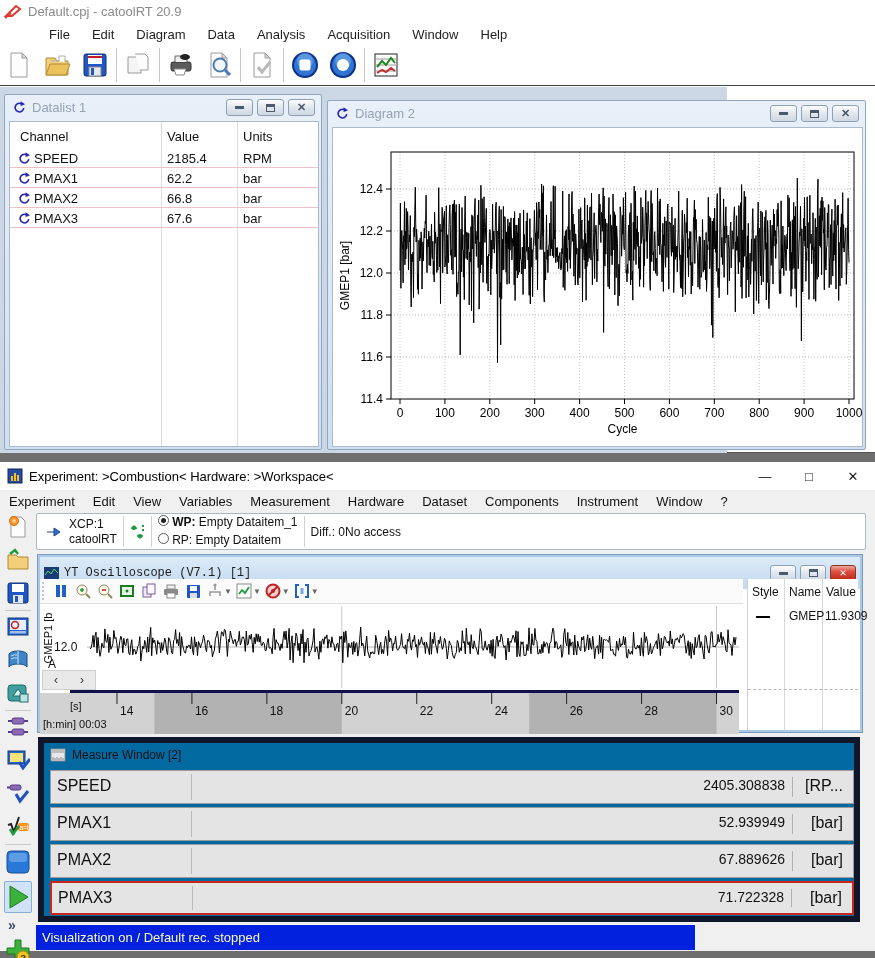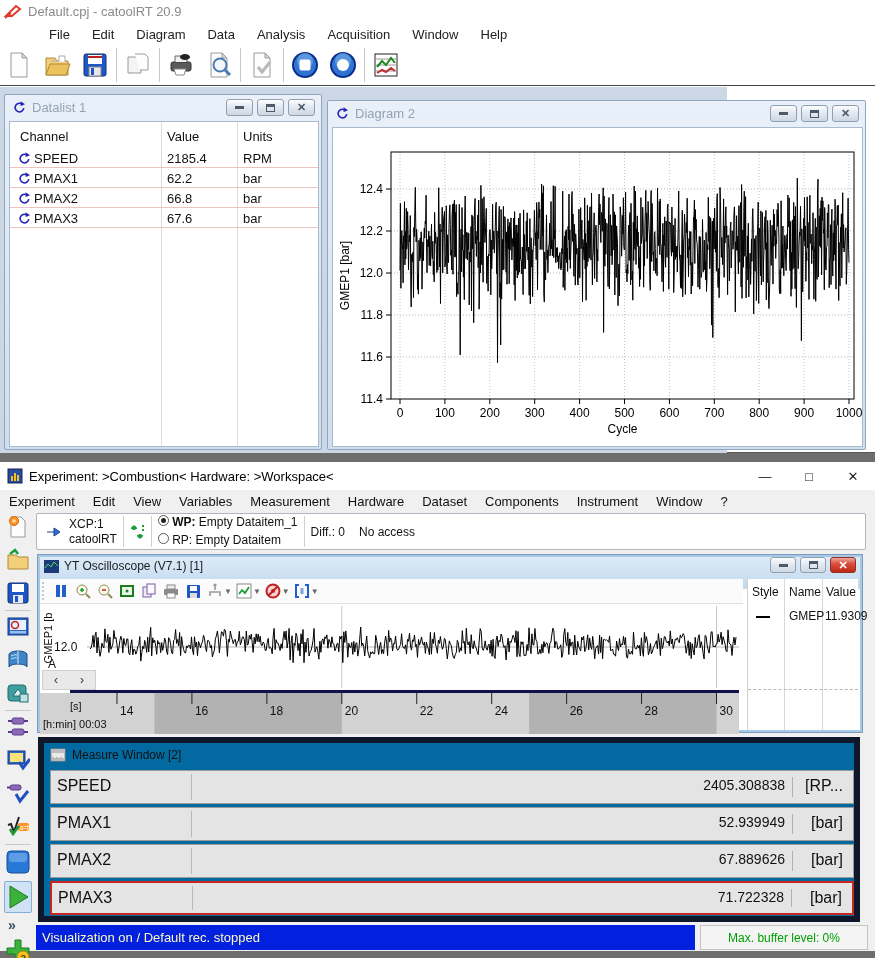--- a/index.html
+++ b/index.html
@@ -57,21 +57,21 @@
 
   
   #sidebar { left:0; top:51px; width:36px; height:438px; background:#f0f0f0; }
   .sb-ico { position:absolute; left:4px; width:28px; height:28px; display:flex; align-items:center; justify-content:center; }
   .sb-sep { position:absolute; left:5px; width:26px; height:1px; background:#c9c9c9; }
   .sb-play-hl { border:1px solid #86aed6; background:#cfe2f6; border-radius:2px; }
   .sb-more { position:absolute; left:8px; color:#3a4e66; font-size:14px; font-weight:bold; }
 
   
   #osc { left:38px; top:93px; width:824px; height:177px; background:#fff; border:2px solid #a8c8e6; box-shadow:0 0 0 1px #7a9cc0; }
-  #osc-title { height:22px; background:linear-gradient(#dcebf8,#c2d8ef); display:flex; align-items:flex-end; padding:16px 4px; }
+  #osc-title { height:22px; background:linear-gradient(#dcebf8,#c2d8ef); display:flex; align-items:center; padding:16px 4px;font-family:Liberation Mono, monospace; }
   #osc-toolbar { position:absolute; left:0; top:22px; width:703px; height:25px; background:#fbfbfb; display:flex; align-items:center; border-bottom:1px solid #e0e0e0; }
   .obtn { width:22px; height:20px; display:flex; align-items:center; justify-content:center; }
   .caret { font-size:8px; color:#666; margin:0 1px 0 -2px; }
   #osc-plot-wrap { position:absolute; left:0; top:47px; width:699px; height:130px; background:#fff; }
   #osc-ylabel { position:absolute; left:-22px; top:28px; font-size:11px; color:#111; transform:rotate(-90deg); width:60px; text-align:center; }
   #osc-ytick { position:absolute; left:14px; top:36px; font-size:12px; color:#111; }
   #osc-cursorA { position:absolute; left:8px; top:53px; font-size:12px; color:#111; }
   #osc-scroll { position:absolute; left:2px; top:66px; width:54px; height:20px; background:#e9e9e9; border:1px solid #cfcfcf; display:flex; }
   #osc-scroll span { flex:1; text-align:center; font-size:12px; color:#333; line-height:18px; }
   #osc-navy { position:absolute; left:30px; top:86px; width:669px; height:3px; background:#10104a; }
@@ -414,21 +414,21 @@
     <div style="line-height:1.45;">
       <div><span class="radio sel"></span>
         <b>WP:</b>
         <span>Empty Dataitem_1</span></div>
       <div><span class="radio"></span>
         <span>RP:</span>
         <span>Empty Dataitem</span></div>
     </div>
     <div class="xsep"></div>
     <span>Diff.: 0</span>
-    <span style="margin-left:14px">No access</span>
+    <span style="">No access</span>
   </div>
 
   <div id="sidebar" class="abs">
     <div class="sb-ico" style="top:0px">
         <svg width="24" height="24">
       <path d="M5 2 h10 l4 4 v16 h-14 z" fill="#fdfdfd" stroke="#999"></path>
       <circle cx="8" cy="6" r="4.5" fill="#ff9422" stroke="#d06a10"></circle>
           <circle cx="8" cy="6" r="1.8" fill="#ffd9a8"></circle>
         </svg>
       </div>
@@ -712,16 +712,13 @@
         <div class="m-div1"></div>
       <span class="m-value">71.722328</span>
         <div class="m-div2"></div>
       <span class="m-unit">[bar]</span>
     </div>
   </div>
 
   <div id="status-left" class="abs">
     <span>Visualization on / Default rec. stopped</span>
   </div>
-  <div id="status-right" class="abs">
-    <span>Max. buffer level: 0%</span>
-  </div>
 </div>
 
 </body></html>

